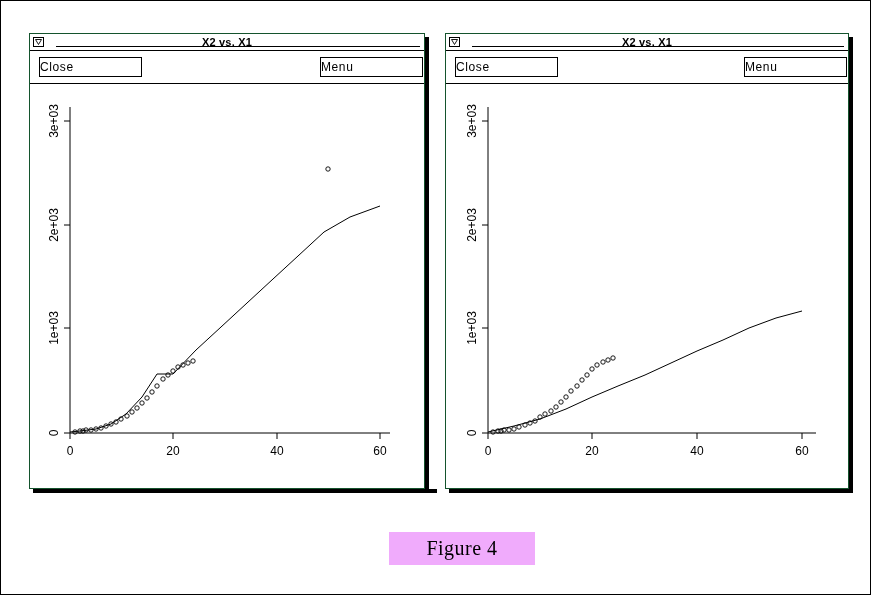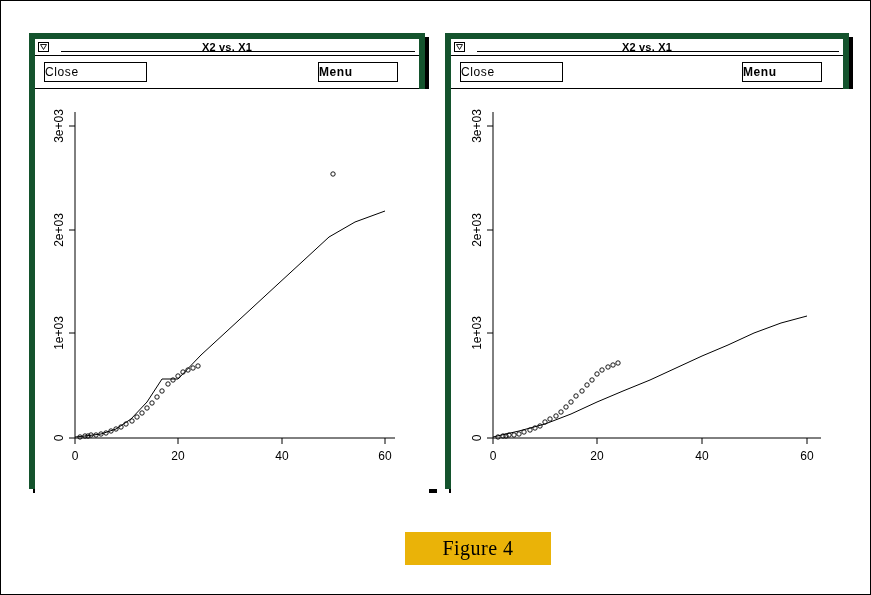--- a/index.html
+++ b/index.html
@@ -21,21 +21,21 @@
     height: 595px;
     background: #ffffff;
     border: 1px solid #000000;
     box-sizing: border-box;
   }
 
   
   .win {
     position: absolute;
     background: #ffffff;
-    border: 6px solid #14532d;
+    border: 1px solid #14532d;
     box-sizing: border-box;
   }
   .win-shadow {
     position: absolute;
     background: #000000;
   }
   .titlebar {
     position: relative;
     height: 17px;
     border-bottom: 1px solid #000000;
@@ -87,36 +87,36 @@
     border: 1px solid #000000;
     background: #ffffff;
     box-sizing: border-box;
     font-family: "Liberation Sans", sans-serif;
     font-size: 12px;
     color: #000000;
     cursor: pointer;
     letter-spacing: 0.6px;
   }
   .btn-close { left: 9px; width: 103px; }
-  .btn-menu  { right: 21px; width: 80px; font-weight: bold; }
+  .btn-menu  { right: 1px; width: 103px; }
 
   .plotarea {
     position: relative;
     background: #ffffff;
   }
   .plotarea svg { display: block; }
 
   
   #caption {
     position: absolute;
-    left: 404px;
+    left: 388px;
     top: 531px;
     width: 146px;
     height: 33px;
-    background: #eab308;
+    background: #f0abfc;
     text-align: center;
     font-family: "Liberation Serif", serif;
     font-size: 20px;
     color: #000000;
     line-height: 33px;
     letter-spacing: 0.5px;
   }
 </style>
 </head>
 <body>

